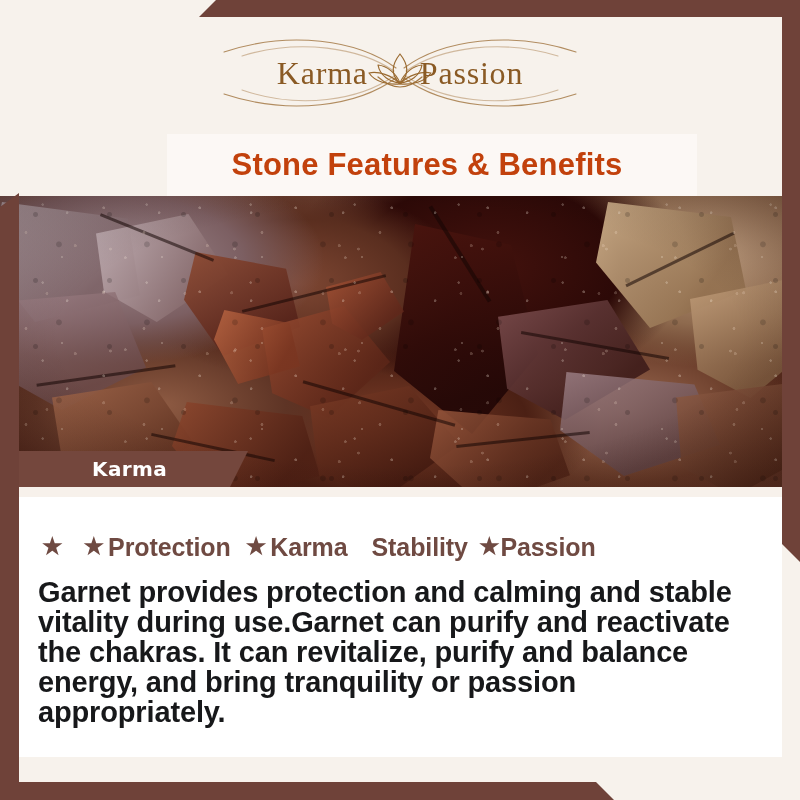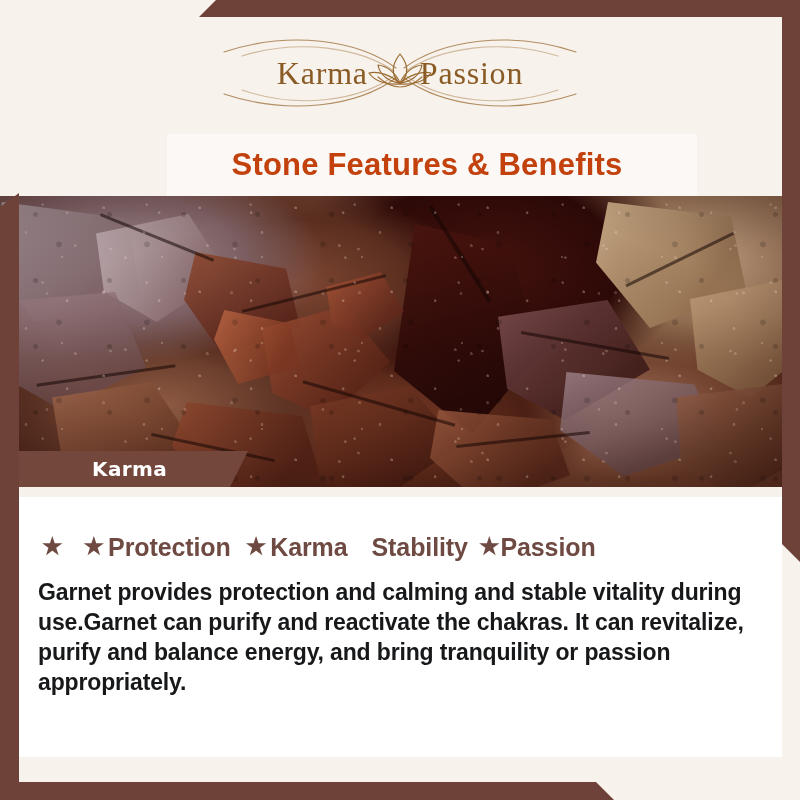--- a/index.html
+++ b/index.html
@@ -269,21 +269,21 @@
 
   
   .paragraph {
     position: absolute;
     left: 38px;
     top: 577px;
     width: 716px;
     z-index: 26;
     font-family: "Liberation Sans", sans-serif;
     font-weight: bold;
-    font-size: 23px;
+    font-size: 29px;
     line-height: 30px;
     color: #17181A;
     letter-spacing: -0.15px;
     text-align: left;
   }
 
   
   .seam {
     position: absolute;
     left: 19px;

